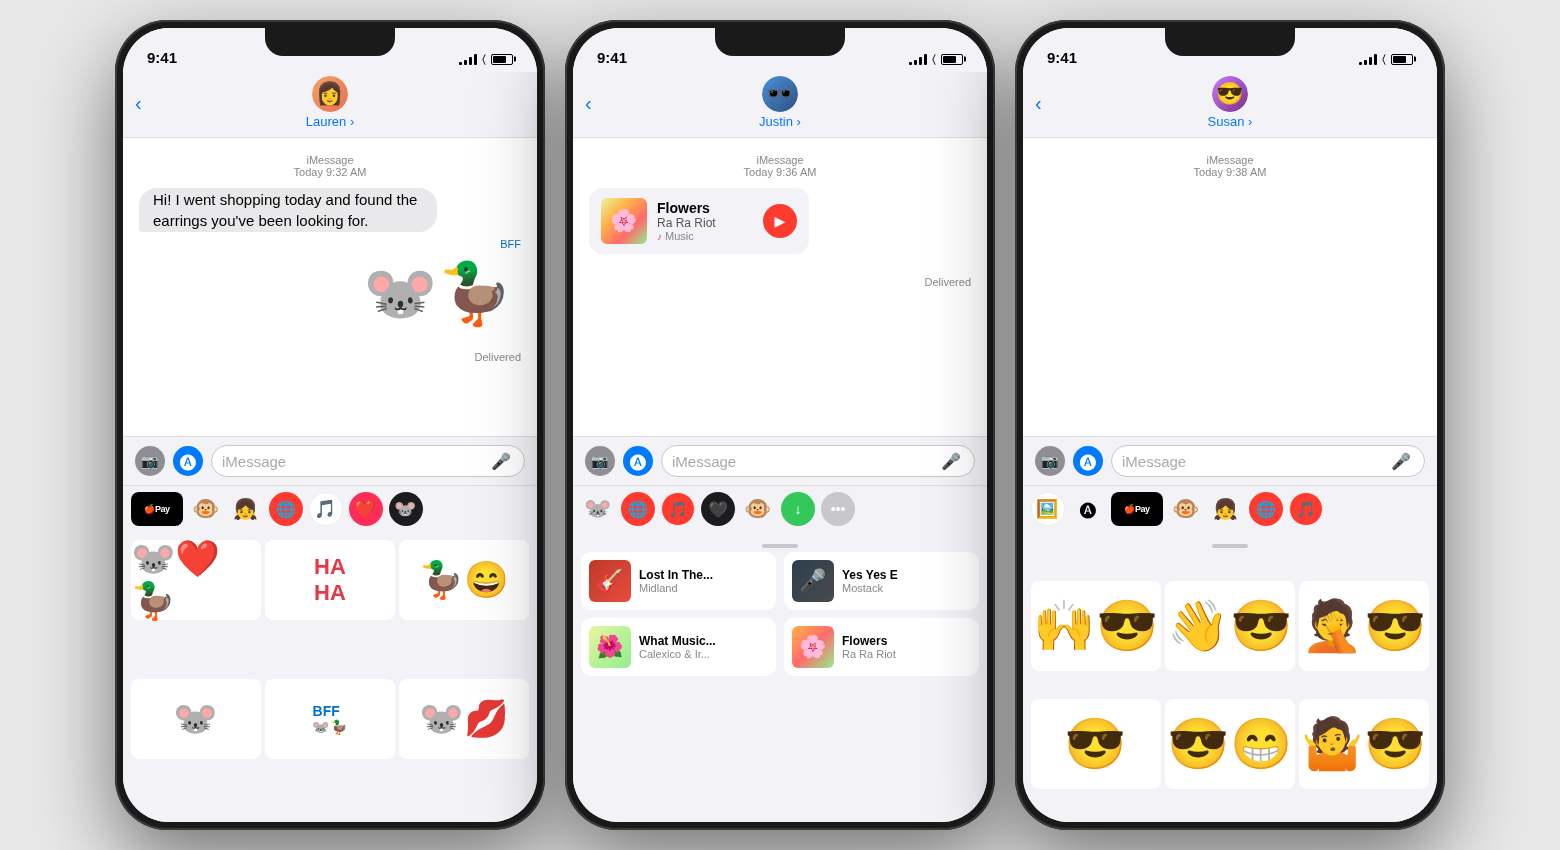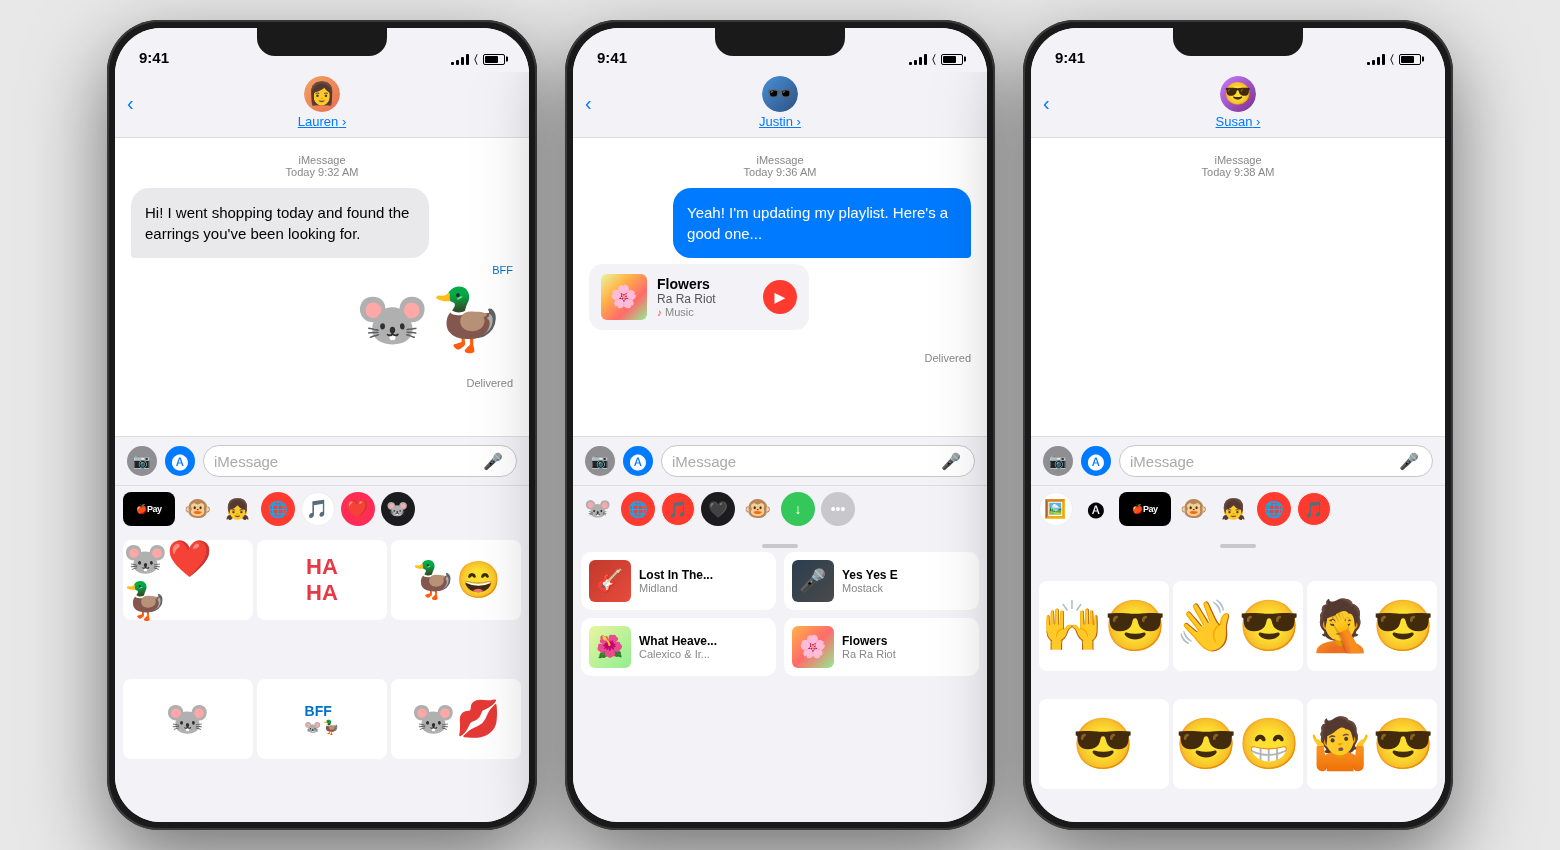--- a/index.html
+++ b/index.html
@@ -8,21 +8,21 @@
       display: flex;
       justify-content: center;
       align-items: center;
       width: 1560px;
       height: 850px;
       font-family: -apple-system, BlinkMacSystemFont, 'Helvetica Neue', sans-serif;
       overflow: hidden;
     }
     .phones-container {
       display: flex;
-      gap: 28px;
+      gap: 20px;
       align-items: center;
       justify-content: center;
     }
     .phone {
       width: 430px;
       height: 810px;
       background: #1a1a1a;
       border-radius: 52px;
       position: relative;
       box-shadow: 0 30px 80px rgba(0,0,0,0.5), inset 0 0 0 2px #3a3a3a;
@@ -149,21 +149,20 @@
       border-radius: 50%;
       display: flex;
       align-items: center;
       justify-content: center;
       font-size: 18px;
     }
     .contact-name {
       font-size: 13px;
       color: #007aff;
       font-weight: 500;
-      text-decoration: underline;
     }
     .contact-name::after {
       content: ' ›';
     }
     
     .messages-area {
       flex: 1;
       background: #fff;
       overflow-y: auto;
       padding: 12px 16px;
@@ -172,21 +171,21 @@
       gap: 6px;
     }
     .timestamp-label {
       text-align: center;
       font-size: 11px;
       color: #888;
       margin: 4px 0;
     }
     .bubble {
       max-width: 78%;
-      padding: 14px 14px;
+      padding: 1px 14px;
       border-radius: 18px;
       font-size: 15px;
       line-height: 1.4;
     }
     .bubble-incoming {
       background: #e9e9eb;
       color: #000;
       align-self: flex-start;
       border-bottom-left-radius: 4px;
     }
@@ -543,21 +542,20 @@
         </div>
         <div class="contact-info">
           <div class="avatar">
             <div class="avatar-circle" style="background: linear-gradient(135deg, #4a90d9, #2c5282); font-size:22px;">🕶️</div>
           </div>
           <span class="contact-name">Justin</span>
         </div>
       </div>
       <div class="messages-area">
         <div class="timestamp-label">iMessage<br>Today 9:36 AM</div>
-        <div class="bubble bubble-outgoing">Yeah! I'm updating my playlist. Here's a good one...</div>
 
         <div class="music-card">
           <div class="music-album-art">🌸</div>
           <div class="music-info">
             <div class="music-title">Flowers</div>
             <div class="music-artist">Ra Ra Riot</div>
             <div class="music-source">
               <span style="font-size:10px; color:#fc3c44;">♪</span>
               <span>Music</span>
             </div>
@@ -599,21 +597,21 @@
             <div class="music-picker-info">
               <div class="title">Yes Yes E</div>
               <div class="artist">Mostack</div>
             </div>
           </div>
         </div>
         <div class="music-picker-row">
           <div class="music-picker-item">
             <div class="music-picker-art" style="background: linear-gradient(135deg, #e8f5a0, #90ee90);">🌺</div>
             <div class="music-picker-info">
-              <div class="title">What Heave...</div>
+              <div class="title">What Music...</div>
               <div class="artist">Calexico &amp; Ir...</div>
             </div>
           </div>
           <div class="music-picker-item">
             <div class="music-picker-art" style="background: linear-gradient(135deg, #ffb347, #ff6b6b, #90ee90);">🌸</div>
             <div class="music-picker-info">
               <div class="title">Flowers</div>
               <div class="artist">Ra Ra Riot</div>
             </div>
           </div>

